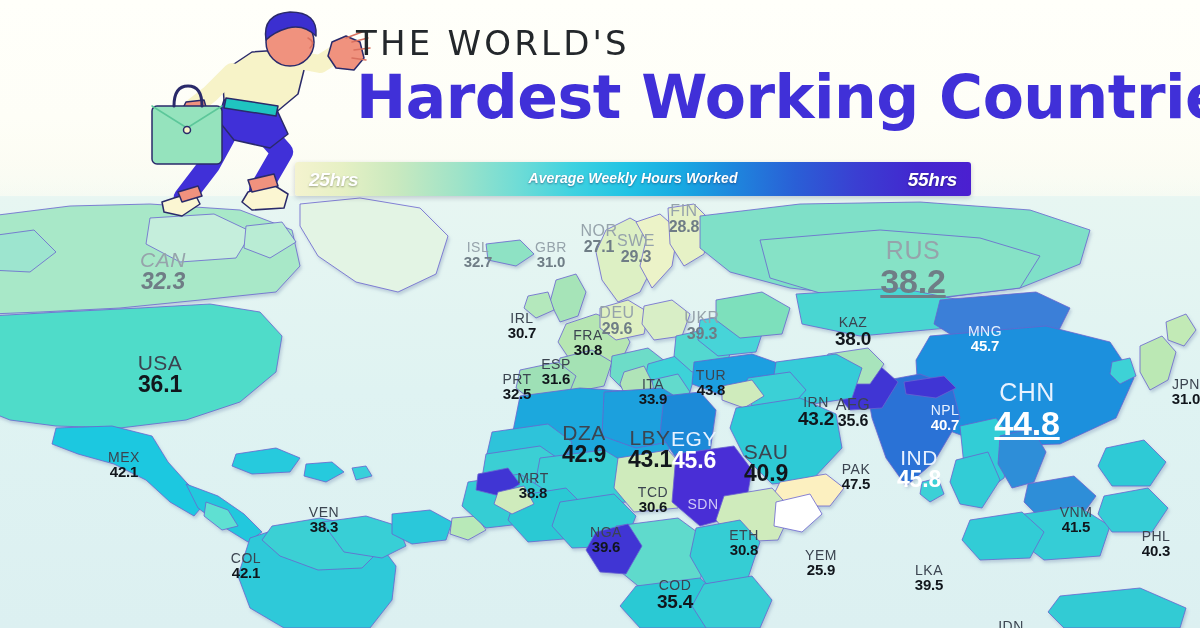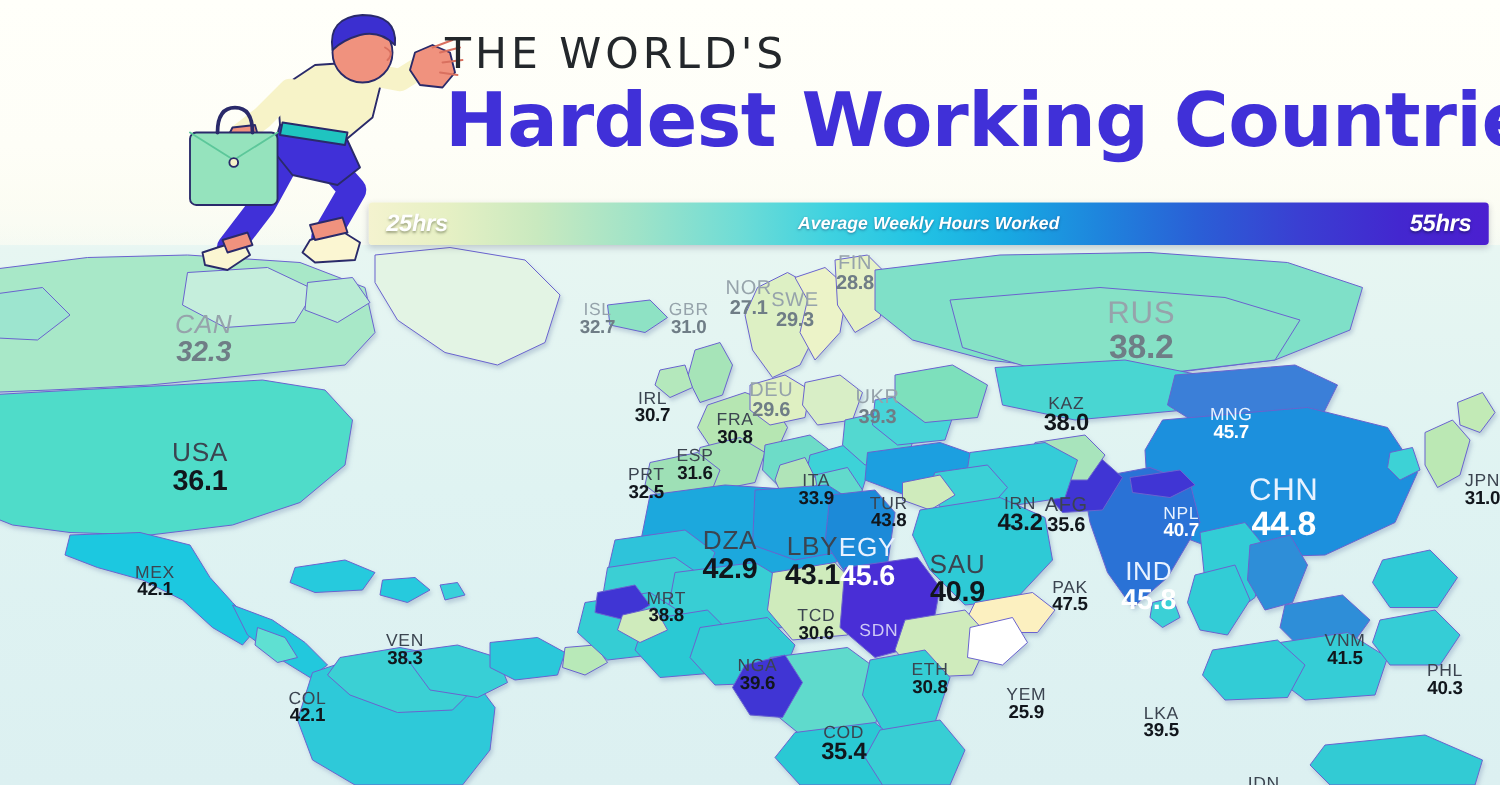--- a/index.html
+++ b/index.html
@@ -21,21 +21,21 @@
   #header-bg { position:absolute; left:0; top:0; width:1200px; height:200px;
                background:linear-gradient(180deg,#fffffa 0%,#fefef7 58%,rgba(253,253,244,0.75) 82%,rgba(250,252,243,0) 100%); }
   #title-block { position:absolute; left:356px; top:26px; width:720px; }
   #eyebrow { font-size:34px; letter-spacing:3.2px; color:#23272b; font-weight:400;
              font-family:"DejaVu Sans", sans-serif; line-height:1; }
   #maintitle { margin-top:6px; font-size:60px; line-height:1.04; font-weight:700;
                color:#4030d8; letter-spacing:-0.5px; white-space:nowrap;
                font-family:"DejaVu Sans", sans-serif; }
 
   
-  #legend { position:absolute; left:295px; top:162px; width:896px; height:34px;
+  #legend { position:absolute; left:295px; top:162px; width:676px; height:34px;
             border-radius:3px; overflow:hidden;
             box-shadow:0 2px 5px rgba(40,40,80,0.22);
             background:linear-gradient(90deg,
               #f4f3cf 0%,  #e6f0c4 7%,  #c9e9bf 15%, #9fe3c8 24%,
               #6fdcd6 33%, #3fd2e0 41%, #22c3e4 49%, #18a9e2 57%,
               #1e86dd 65%, #2a5fd6 74%, #3a3fd2 83%, #4327cf 92%, #4b1fd0 100%); }
   #legend-left { position:absolute; left:14px; top:7px; font-size:19px; font-weight:700;
                  font-style:italic; color:#ffffff; letter-spacing:-0.3px;
                  text-shadow:0 1px 2px rgba(60,70,40,0.45); }
   #legend-center { position:absolute; left:0; right:0; top:8px; text-align:center;
@@ -45,21 +45,21 @@
                   font-style:italic; color:#ffffff; letter-spacing:-0.3px;
                   text-shadow:0 1px 2px rgba(20,20,70,0.5); }
 
   
   .lbl { position:absolute; text-align:center; line-height:1.02;
          font-family:"Liberation Sans", sans-serif; white-space:nowrap;
          transform:translateX(-50%); pointer-events:none; }
   .lbl .code { display:block; font-weight:400; letter-spacing:0.5px; }
   .lbl .val  { display:block; font-weight:700; letter-spacing:-0.2px; }
 
-  .sz-xl .code { font-size:25px; } .sz-xl .val { font-size:27px; }
+  .sz-xl .code { font-size:25px; } .sz-xl .val { font-size:34px;text-decoration:underline; }
   .sz-lg .code { font-size:21px; } .sz-lg .val { font-size:23px; }
   .sz-md .code { font-size:14px; } .sz-md .val { font-size:19px; }
   .sz-sm .code { font-size:14px; } .sz-sm .val { font-size:15px; }
   .sz-xs .code { font-size:16px; } .sz-xs .val { font-size:16px; }
 
   .tone-dark  .code { color:#3b4450; } .tone-dark  .val { color:#11161c; }
   .tone-light .code { color:#e8f2ff; } .tone-light .val { color:#ffffff; }
   .tone-grey  .code { color:#96a3ab; } .tone-grey  .val { color:#6f7d86; }
   .tone-lav   .code { color:#cfc9f6; }
 
@@ -276,21 +276,21 @@
           <span class="val">33.9</span>
         </div>
         <div class="lbl sz-xs tone-grey" style="left: 702px; top: 114px;">
           <span class="code">UKR</span>
           <span class="val">39.3</span>
         </div>
         <div class="lbl sz-xl tone-grey" style="left: 913px; top: 42px;">
           <span class="code">RUS</span>
           <span class="val">38.2</span>
         </div>
-        <div class="lbl sz-sm tone-dark" style="left: 711px; top: 172px; margin-top: 27px;">
+        <div class="lbl sz-sm tone-dark" style="left: 711px; top: 172px;">
           <span class="code">TUR</span>
           <span class="val">43.8</span>
         </div>
         <div class="lbl sz-lg tone-dark" style="left: 584px; top: 226px;">
           <span class="code">DZA</span>
           <span class="val">42.9</span>
         </div>
         <div class="lbl sz-lg tone-dark" style="left: 650px; top: 231px;">
           <span class="code">LBY</span>
           <span class="val">43.1</span>

